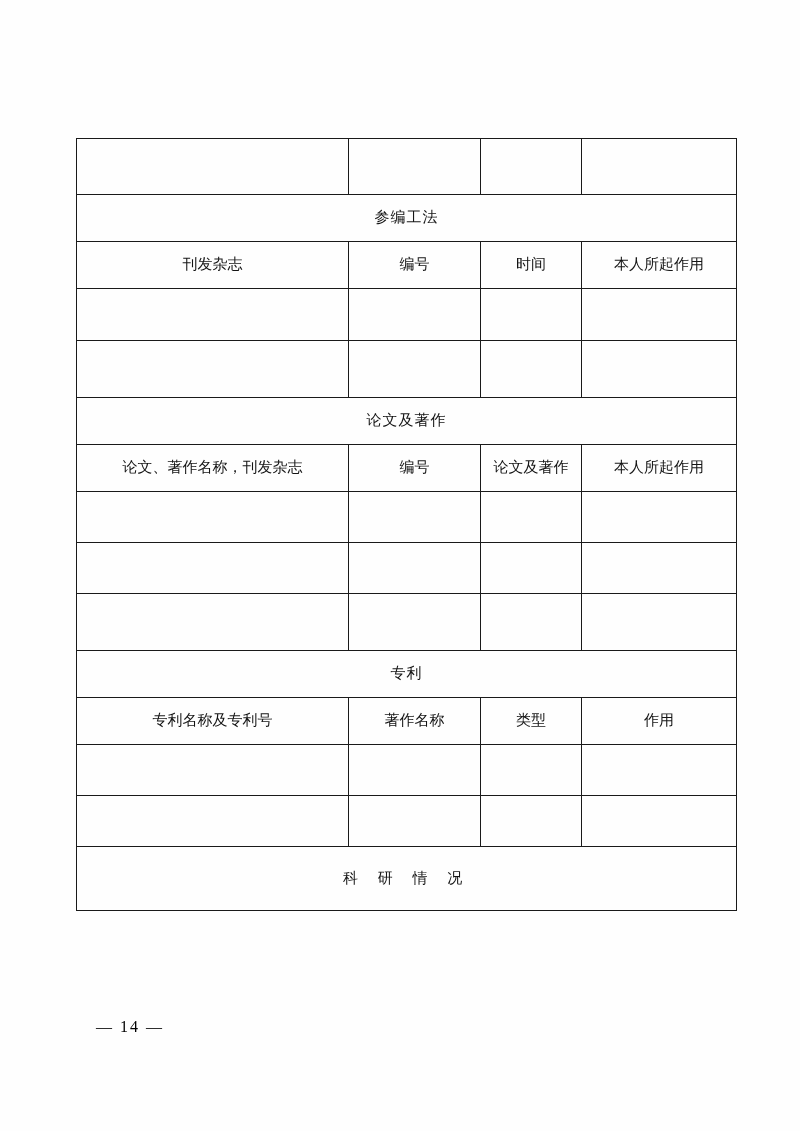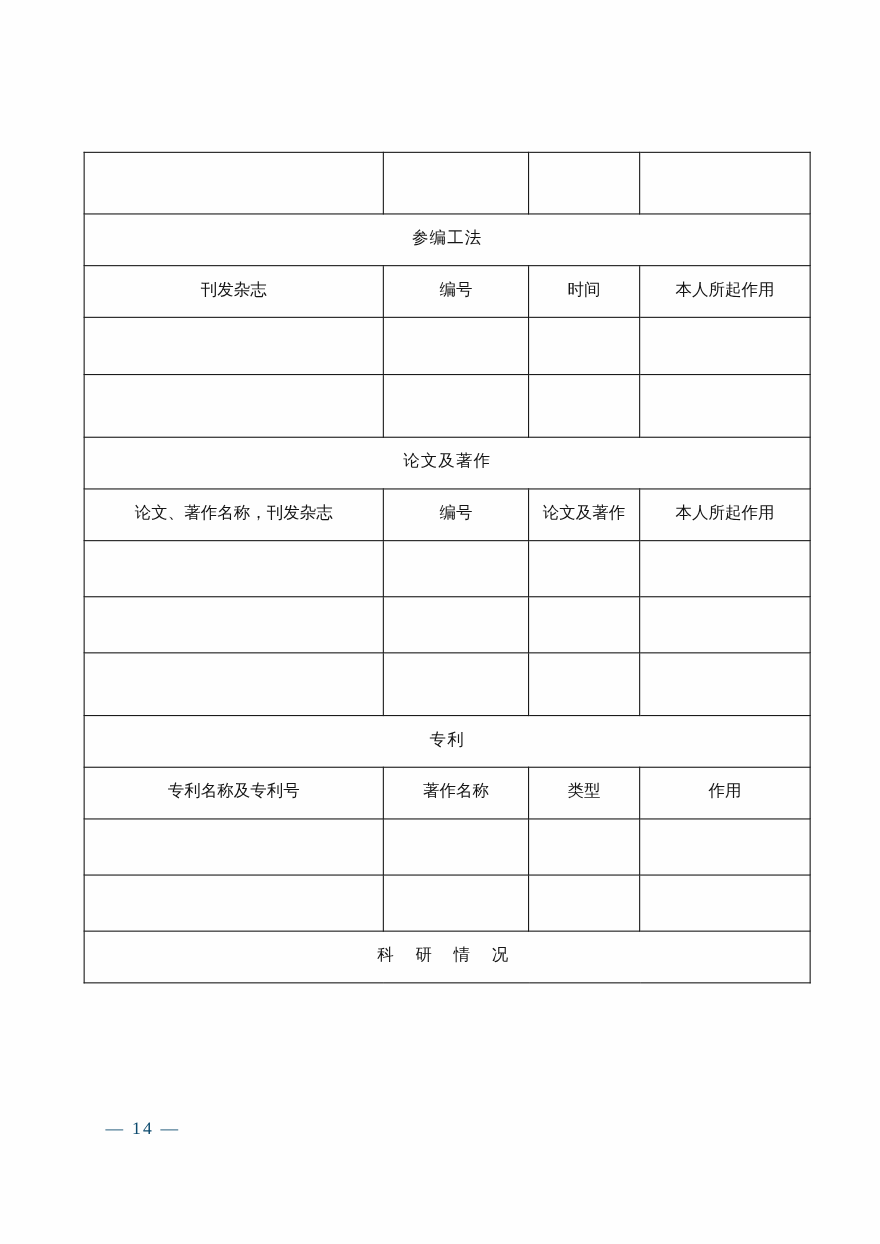--- a/index.html
+++ b/index.html
@@ -45,21 +45,21 @@
   .col-b { width: 132px; }
   .col-c { width: 101px; }
   .col-d { width: 155px; }
 
   .r-top    { height: 56px; }
   .r-band   { height: 47px; }
   .r-head   { height: 47px; }
   .r-blank  { height: 52px; }
   .r-blank2 { height: 57px; }
   .r-blankS { height: 51px; }
-  .r-last   { height: 47px; }
+  .r-last   { height: 64px; }
 
   .band-text {
     font-size: 16px;
     letter-spacing: 1px;
   }
   .head-text {
     font-size: 15.5px;
   }
   .head-small {
     font-size: 13.5px;
@@ -70,21 +70,21 @@
     padding-left: 8px;
     font-size: 16px;
   }
   .page-number {
     position: absolute;
     left: 0;
     top: 1018px;
     width: 260px;
     text-align: center;
     font-size: 16px;
-    color: #0c4a6e;
+    color: #000000;
     letter-spacing: 2px;
     font-family: "Liberation Serif", "DejaVu Serif", serif;
   }
 </style>
 </head>
 <body>
 
 <div class="page">
 
   <table class="doc-table">

